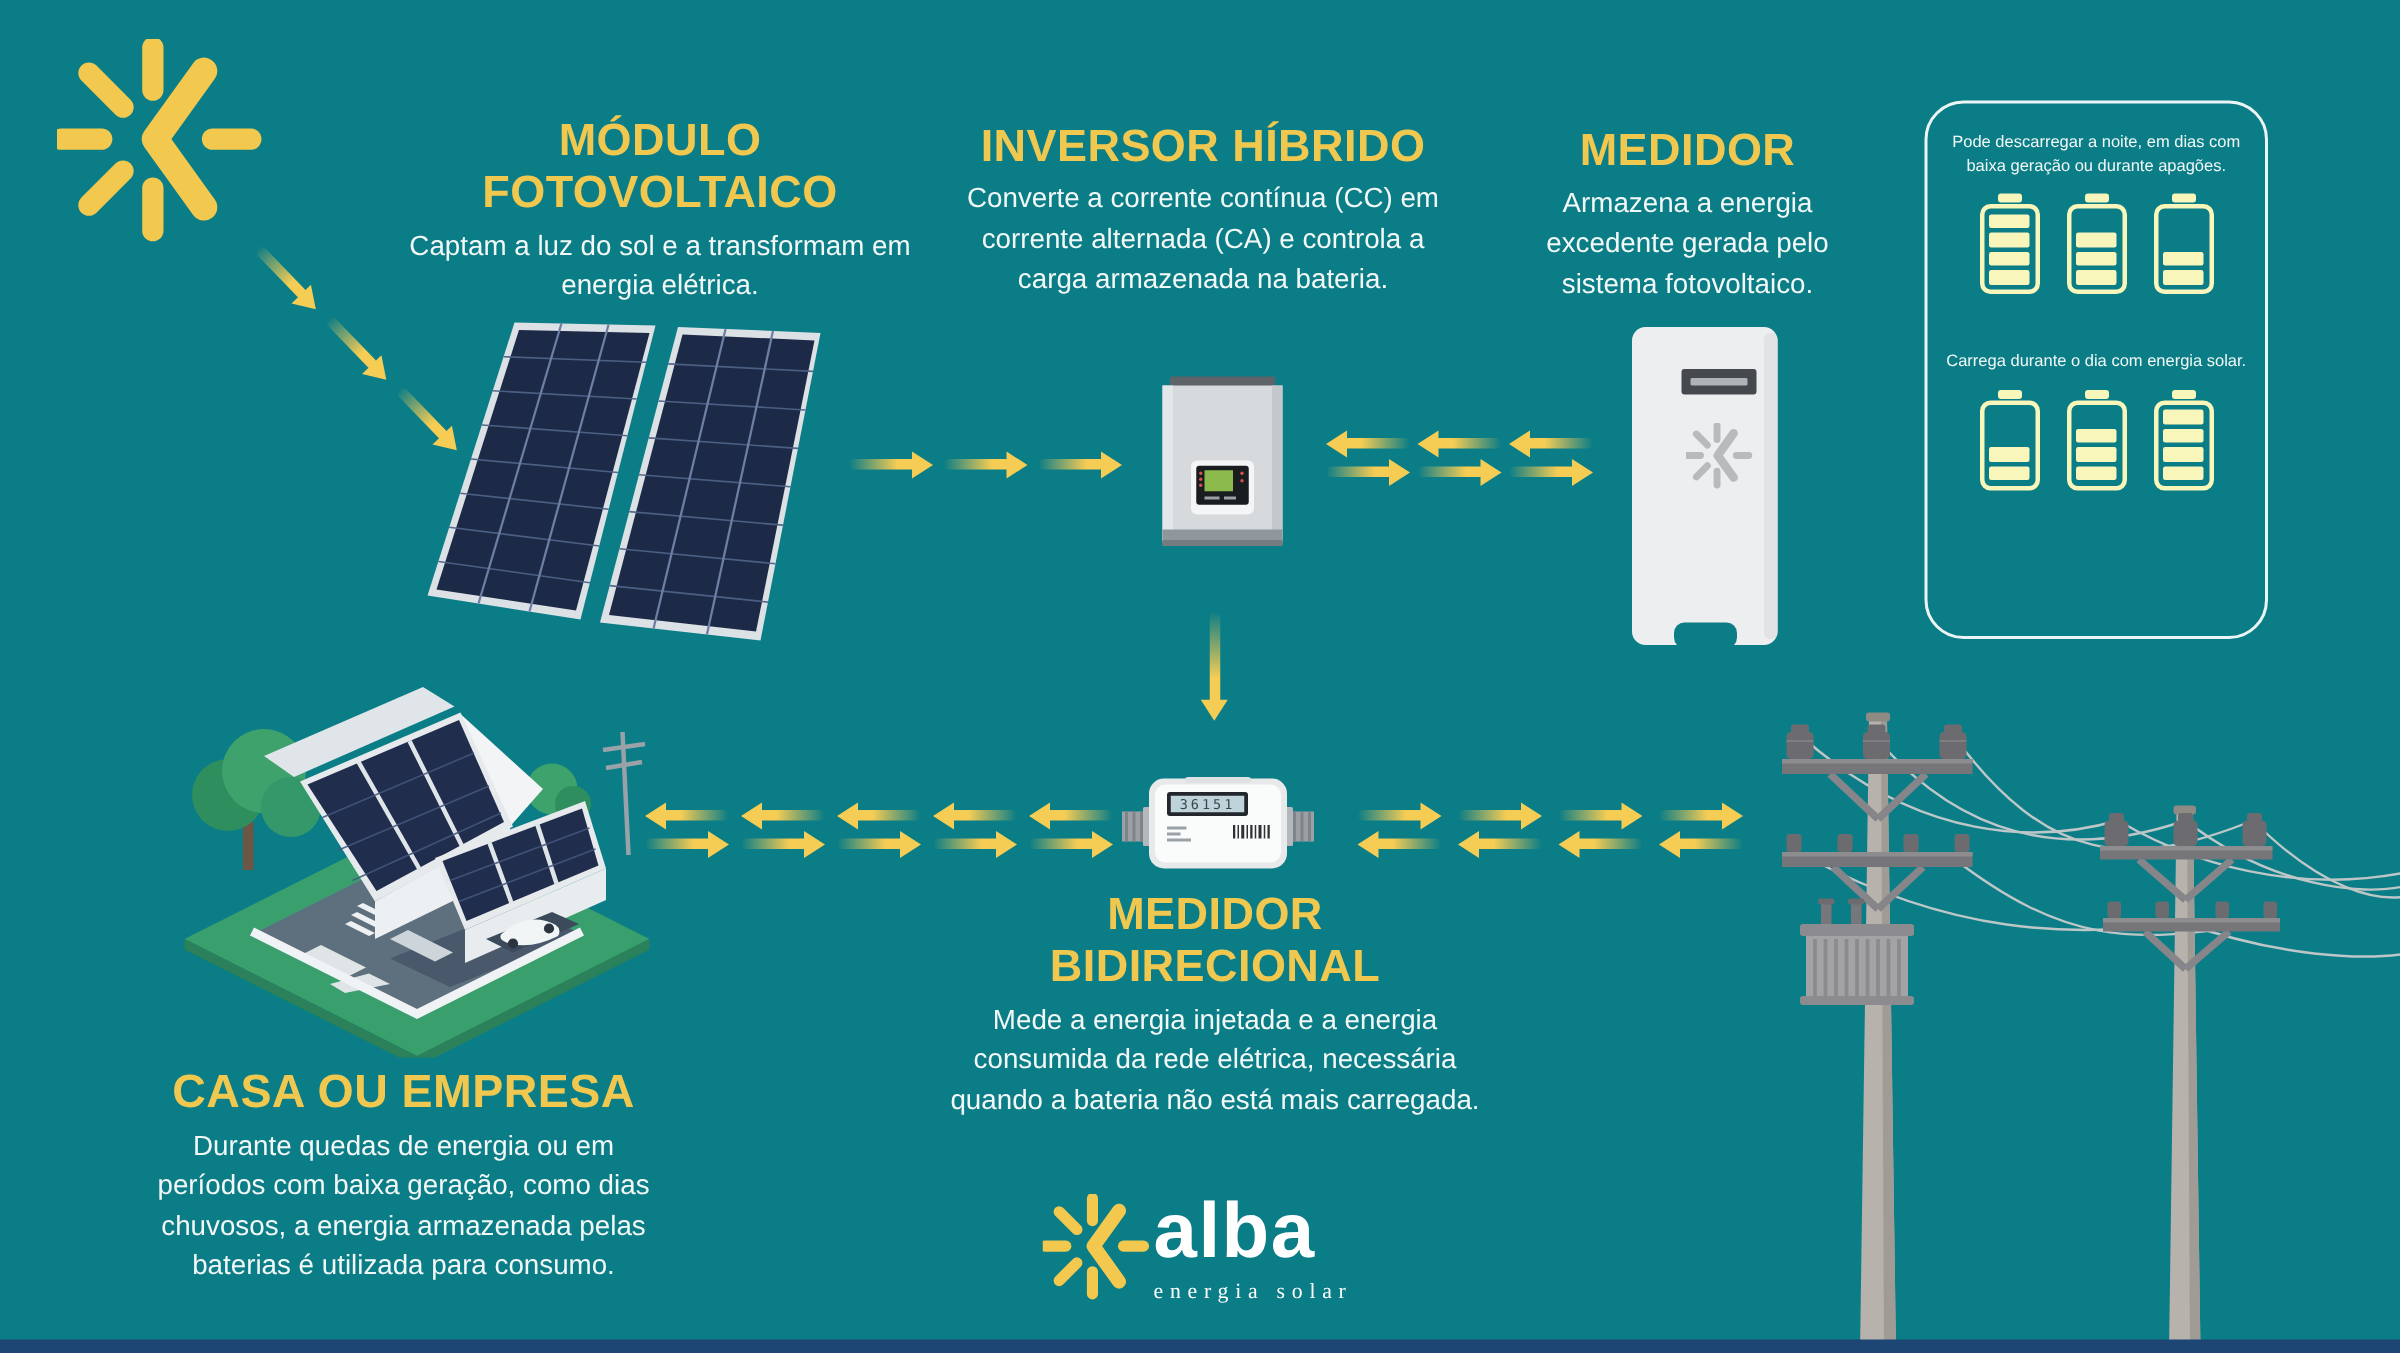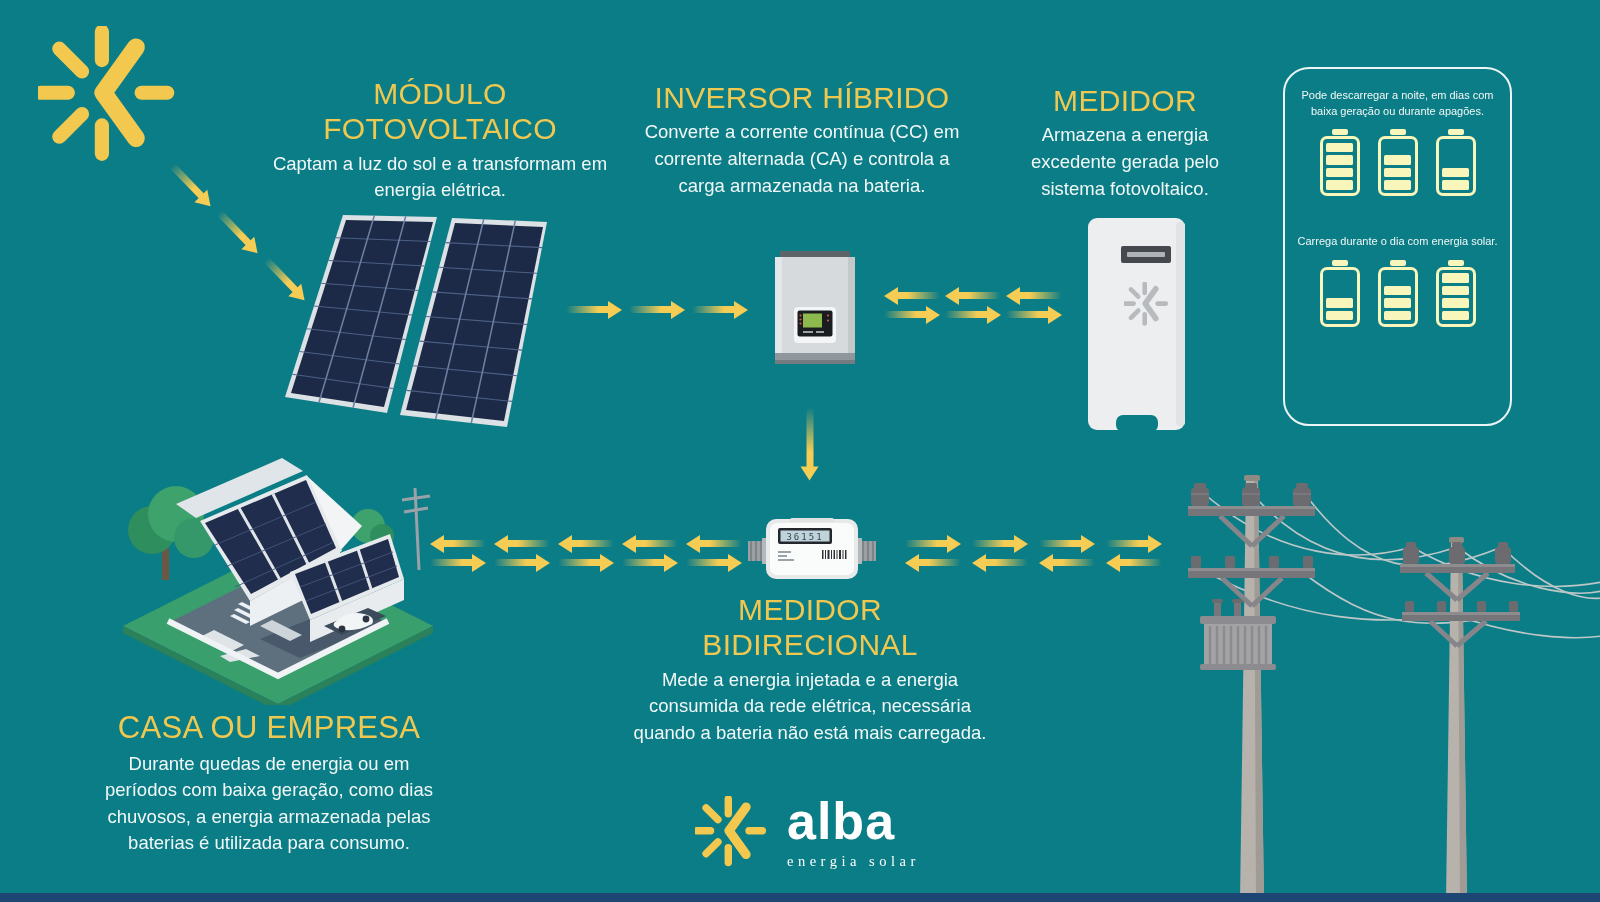--- a/index.html
+++ b/index.html
@@ -9,21 +9,21 @@
     --pale:#f8f6ba;
     --txt:#f2f8f7;
     --navy:#1d2a47;
   }
   *{margin:0;padding:0;box-sizing:border-box;}
   html,body{width:1600px;height:902px;overflow:hidden;background:var(--bg);}
   body{font-family:"Liberation Sans",sans-serif;}
   #stage{position:absolute;left:0;top:0;width:1600px;height:902px;background:var(--bg);overflow:hidden;}
 
   .section{position:absolute;text-align:center;}
-  .title{font-weight:normal;color:var(--yellow);font-size:30px;line-height:1.18;letter-spacing:.3px;}
+  .title{font-weight:bold;color:var(--yellow);font-size:30px;line-height:1.18;letter-spacing:.3px;}
   .desc{color:var(--txt);font-size:18.5px;line-height:1.44;margin-top:4px;}
 
   
   .info-box{position:absolute;left:1283px;top:67px;width:229px;height:359px;
     border:2px solid rgba(255,255,255,.92);border-radius:26px;text-align:center;}
   .info-box .btext{color:var(--txt);font-size:11px;line-height:1.42;padding:0 10px;}
   .batt-row{display:flex;justify-content:center;gap:18px;}
   .batt{position:relative;width:40px;height:60px;border:3.5px solid var(--pale);border-radius:7px;
     padding:3.5px;display:flex;flex-direction:column-reverse;gap:3px;}
   .batt::before{content:'';position:absolute;top:-10px;left:50%;transform:translateX(-50%);
@@ -40,21 +40,21 @@
   .arr.l{transform:scaleX(-1);}
   .arr.d{transform:rotate(90deg);}
   .arr.diag{transform:rotate(46deg);transform-origin:0 50%;}
   .arr.lg{width:74px;}
   .arr.lg::before{width:62px;}
   .arr.lg::after{left:59px;}
 
   .dev{position:absolute;}
   .brand-logo{position:absolute;}
 
-  .footer{position:absolute;left:695px;top:795px;display:flex;align-items:center;gap:18px;}
+  .footer{position:absolute;left:695px;top:795px;display:flex;align-items:center;}
   .footer .name{color:#ffffff;font-size:52px;font-weight:bold;letter-spacing:1px;line-height:1;}
   .footer .tag{color:#ffffff;font-size:14.5px;letter-spacing:4.5px;margin-top:6px;font-family:Liberation Serif, serif;}
 
   .bottom-strip{position:absolute;left:0;right:0;bottom:0;height:9px;background:#1d4674;}
 </style>
 </head>
 <body>
 
 <div id="stage">
 

